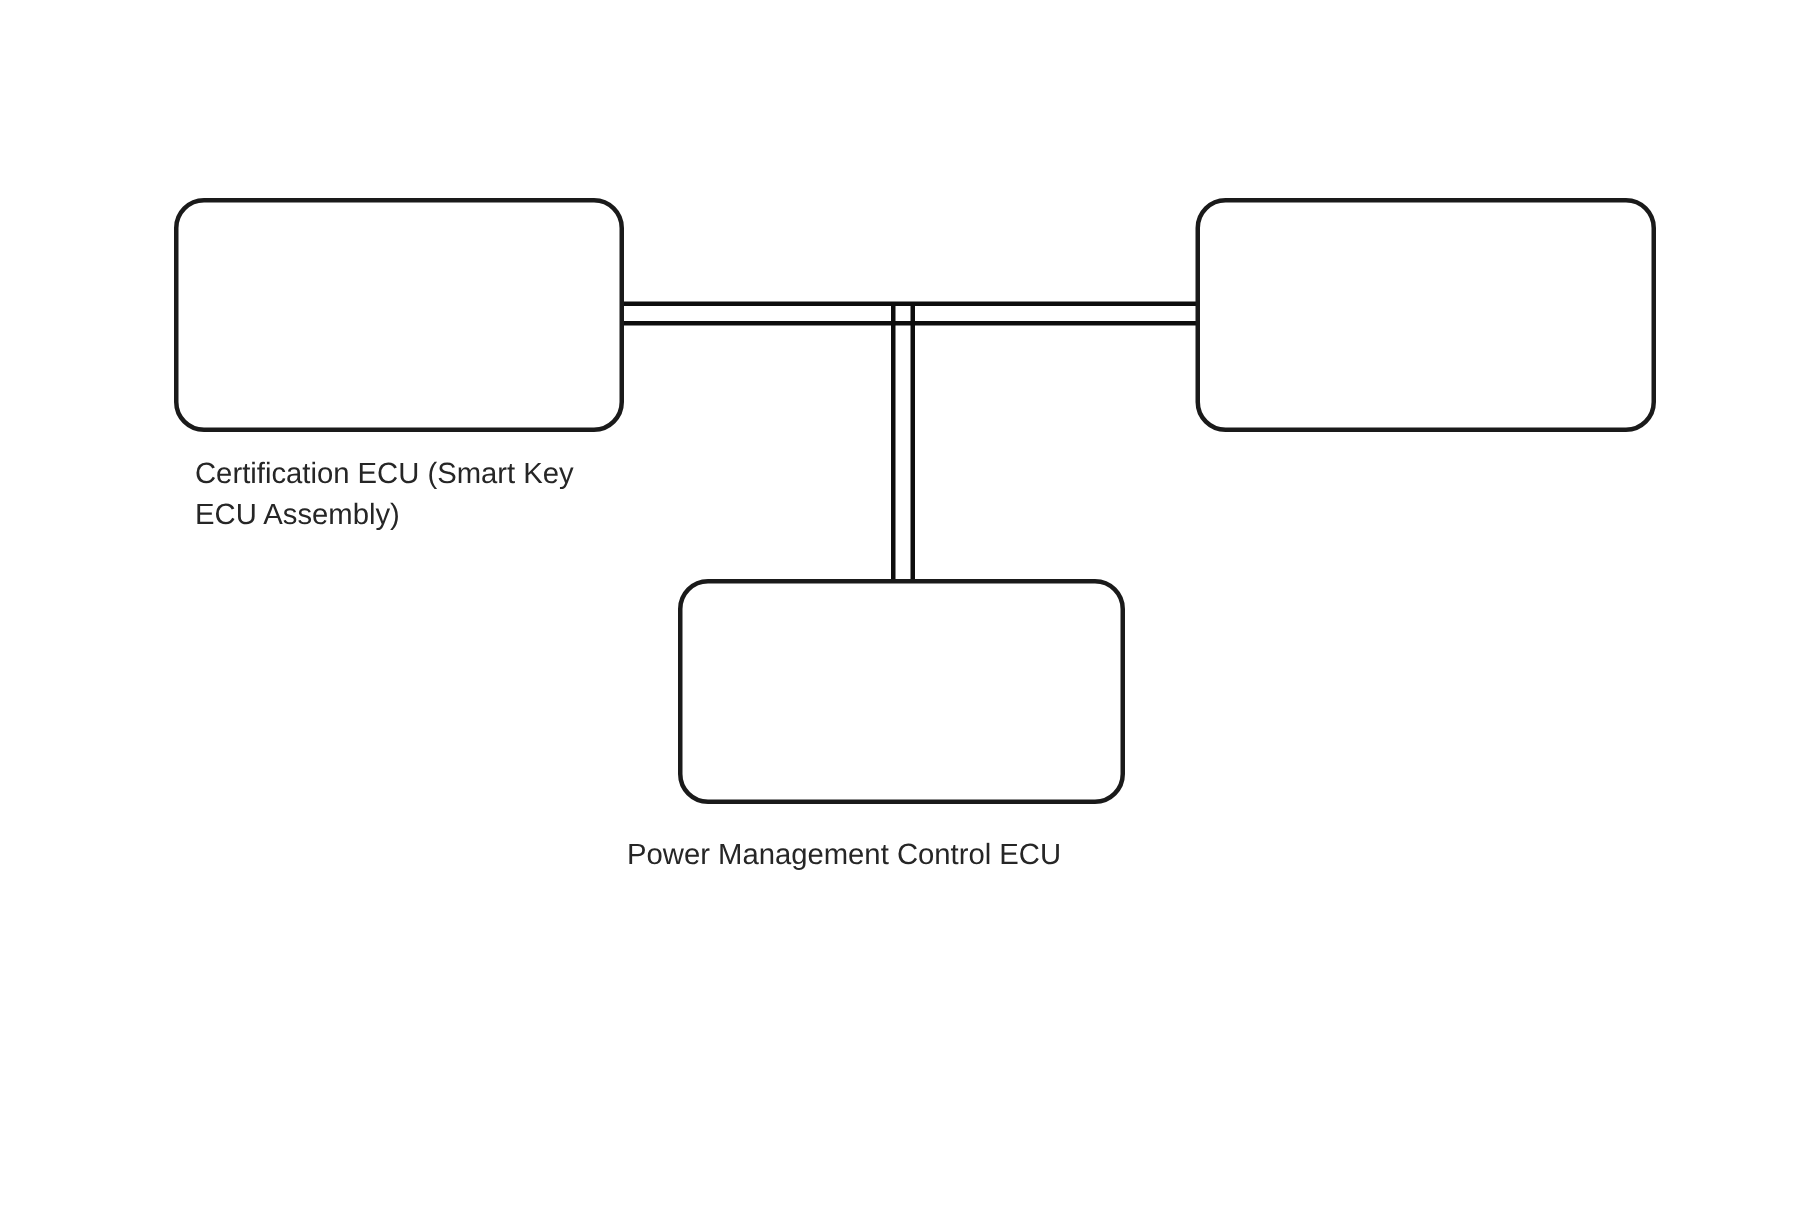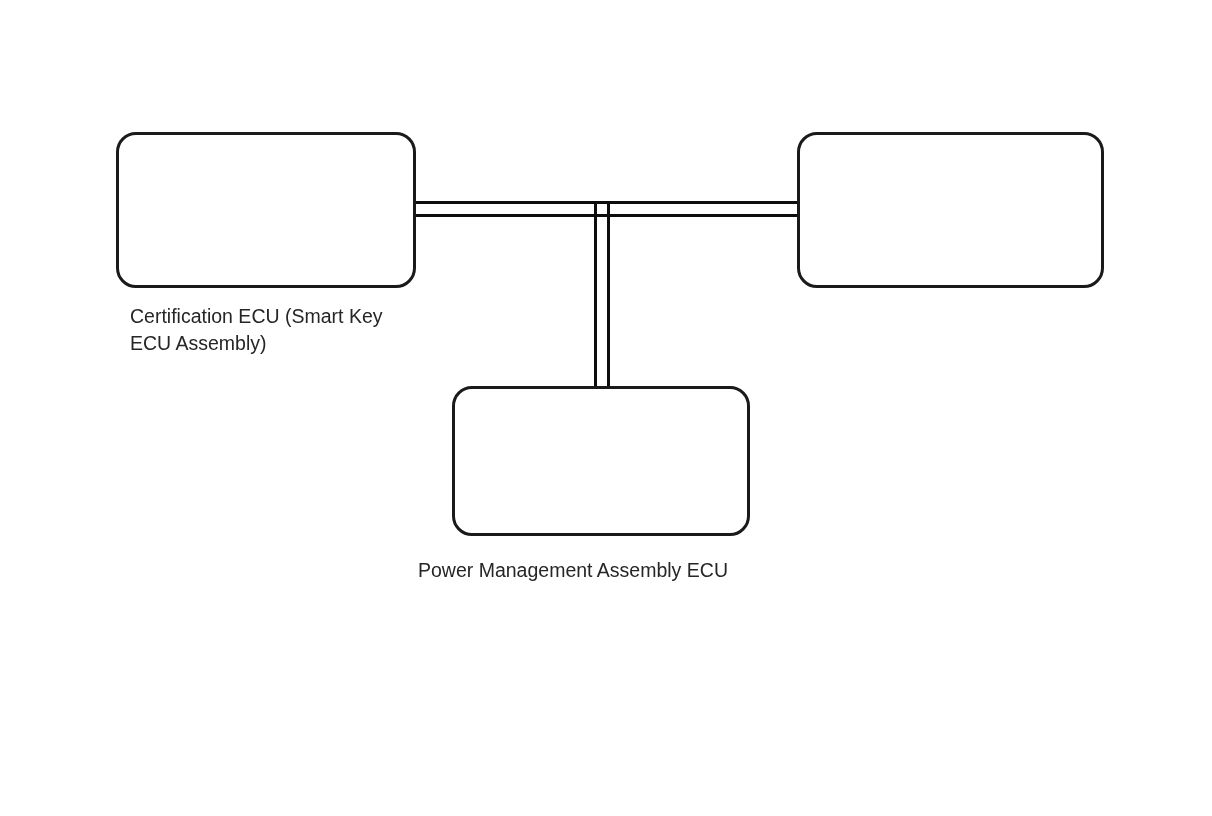--- a/index.html
+++ b/index.html
@@ -76,15 +76,15 @@
 
   <div class="bus-line bus-v" id="bus-v-left"></div>
   <div class="bus-line bus-v" id="bus-v-right"></div>
 
   <div class="node-box" id="node-certification-ecu"></div>
   <div class="node-label" id="label-certification-ecu">Certification ECU (Smart Key ECU Assembly)</div>
 
   <div class="node-box" id="node-steering-lock-ecu"></div>
 
   <div class="node-box" id="node-power-management-ecu"></div>
-  <div class="node-label" id="label-power-management-ecu">Power Management Assembly ECU</div>
+  <div class="node-label" id="label-power-management-ecu">Power Management Control ECU</div>
 
 </div>
 
 </body></html>

